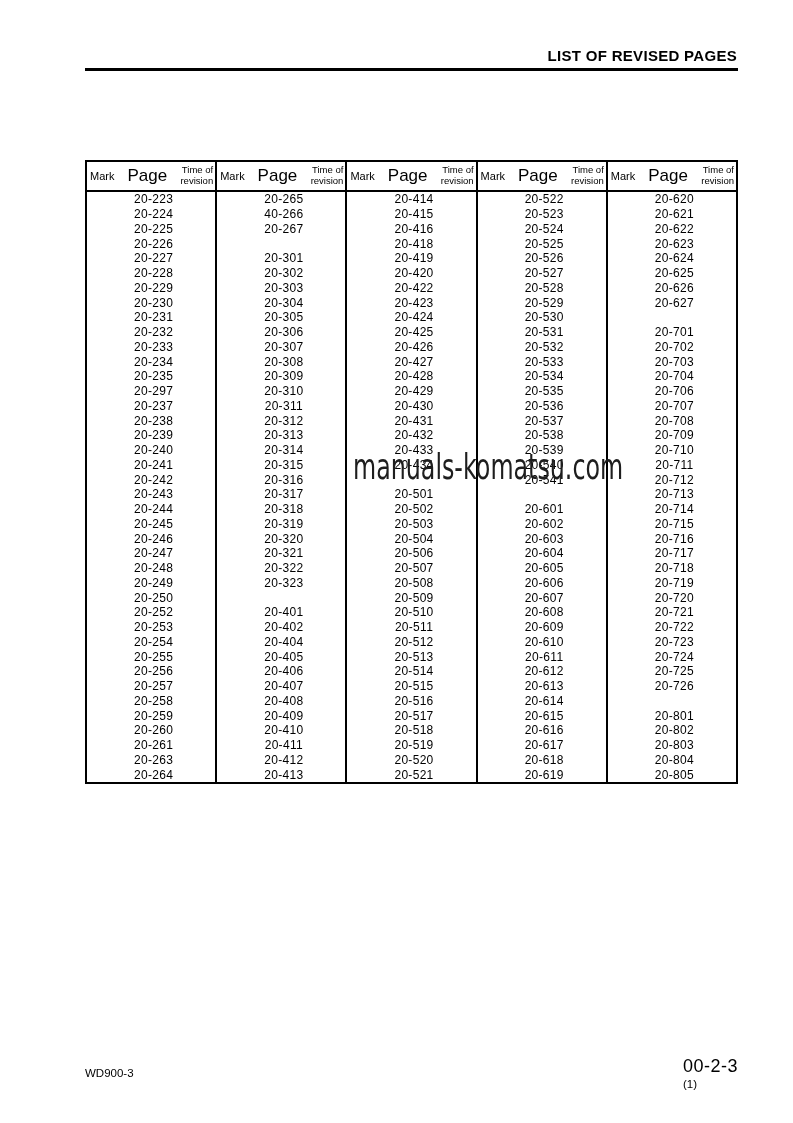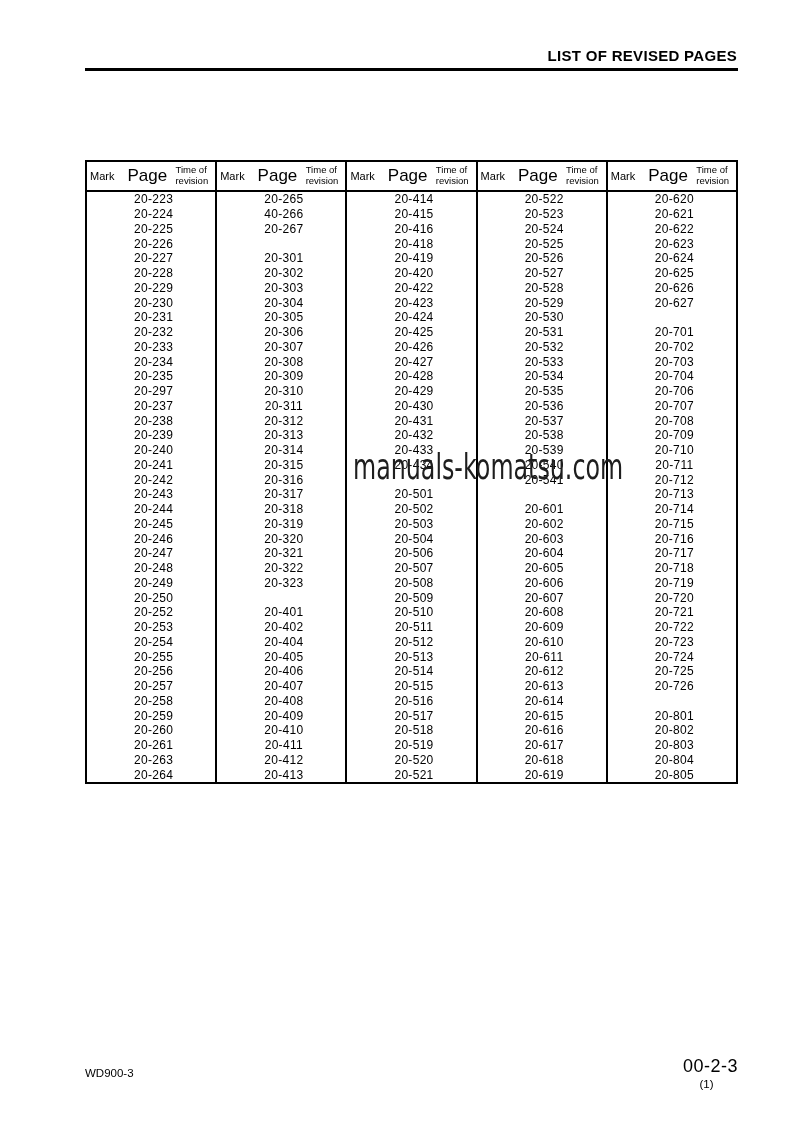--- a/index.html
+++ b/index.html
@@ -54,21 +54,21 @@
   .ghead {
     height: 30px;
     box-sizing: border-box;
     border-bottom: 2px solid #000;
     display: grid;
     grid-template-columns: 25% 44% 31%;
     align-items: center;
   }
   .h-mark { font-size: 11px; padding-left: 3px; }
   .h-page { font-size: 17px; text-align: center; }
-  .h-rev  { font-size: 9.5px; line-height: 1.12; padding-right: 2px; }
+  .h-rev  { font-size: 9.5px; line-height: 1.12; text-align: right; padding-right: 2px; }
   .rows {
     flex: 1 1 auto;
     display: flex;
     flex-direction: column;
     margin-left: 12px;
   }
   .row {
     flex: 1 1 0;
     display: grid;
     grid-template-columns: 25% 44% 31%;
@@ -101,21 +101,21 @@
     position: absolute;
     left: 85px;
     top: 1067px;
     font-size: 11.5px;
     text-align: center;
   }
   .footer-right {
     position: absolute;
     right: 55px;
     top: 1056px;
-    text-align: center;
+    text-align: left;
   }
   .pageno { font-size: 18px; letter-spacing: 0.5px; }
   .pagesub { font-size: 11.5px; margin-top: 1px; padding-right: 8px; }
 </style>
 </head>
 <body>
 
 <div class="title">LIST OF REVISED PAGES</div>
 <div class="rule"></div>
 

